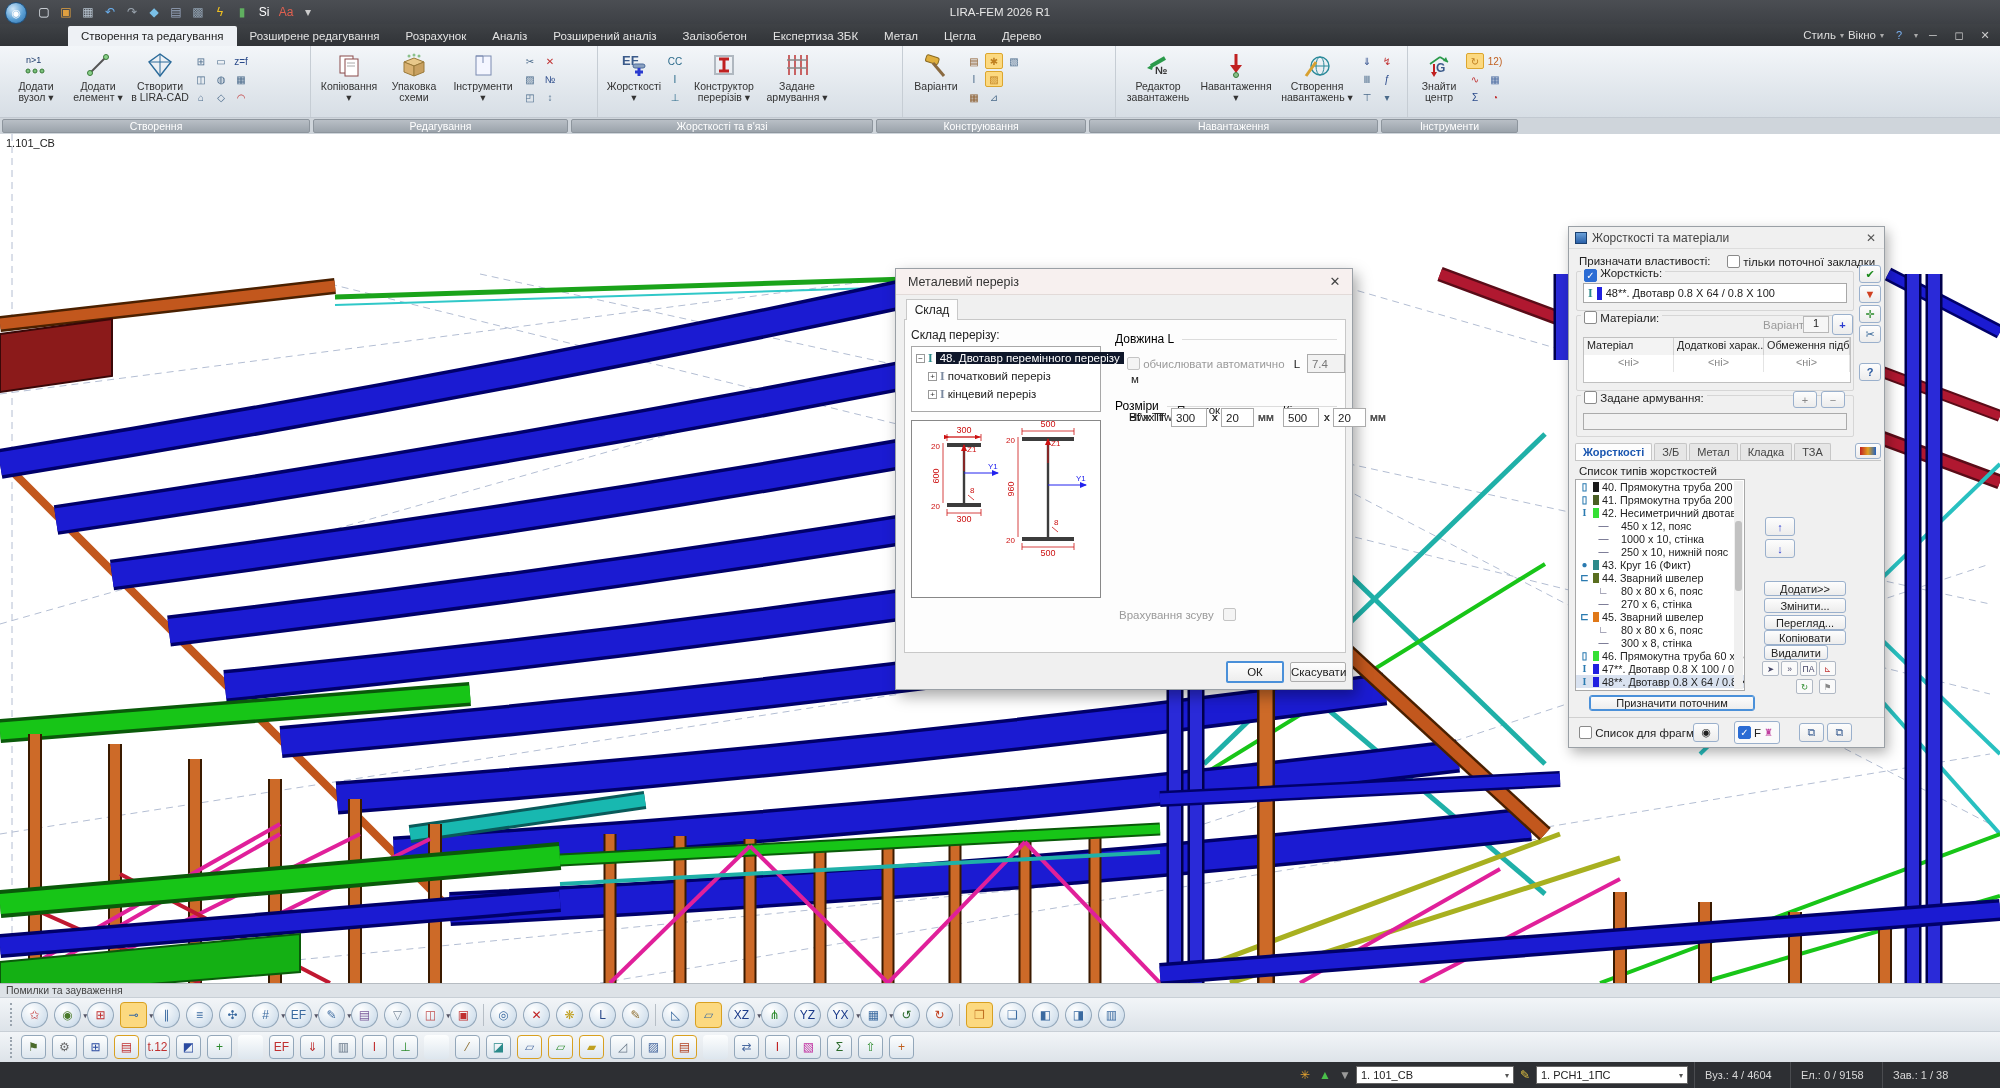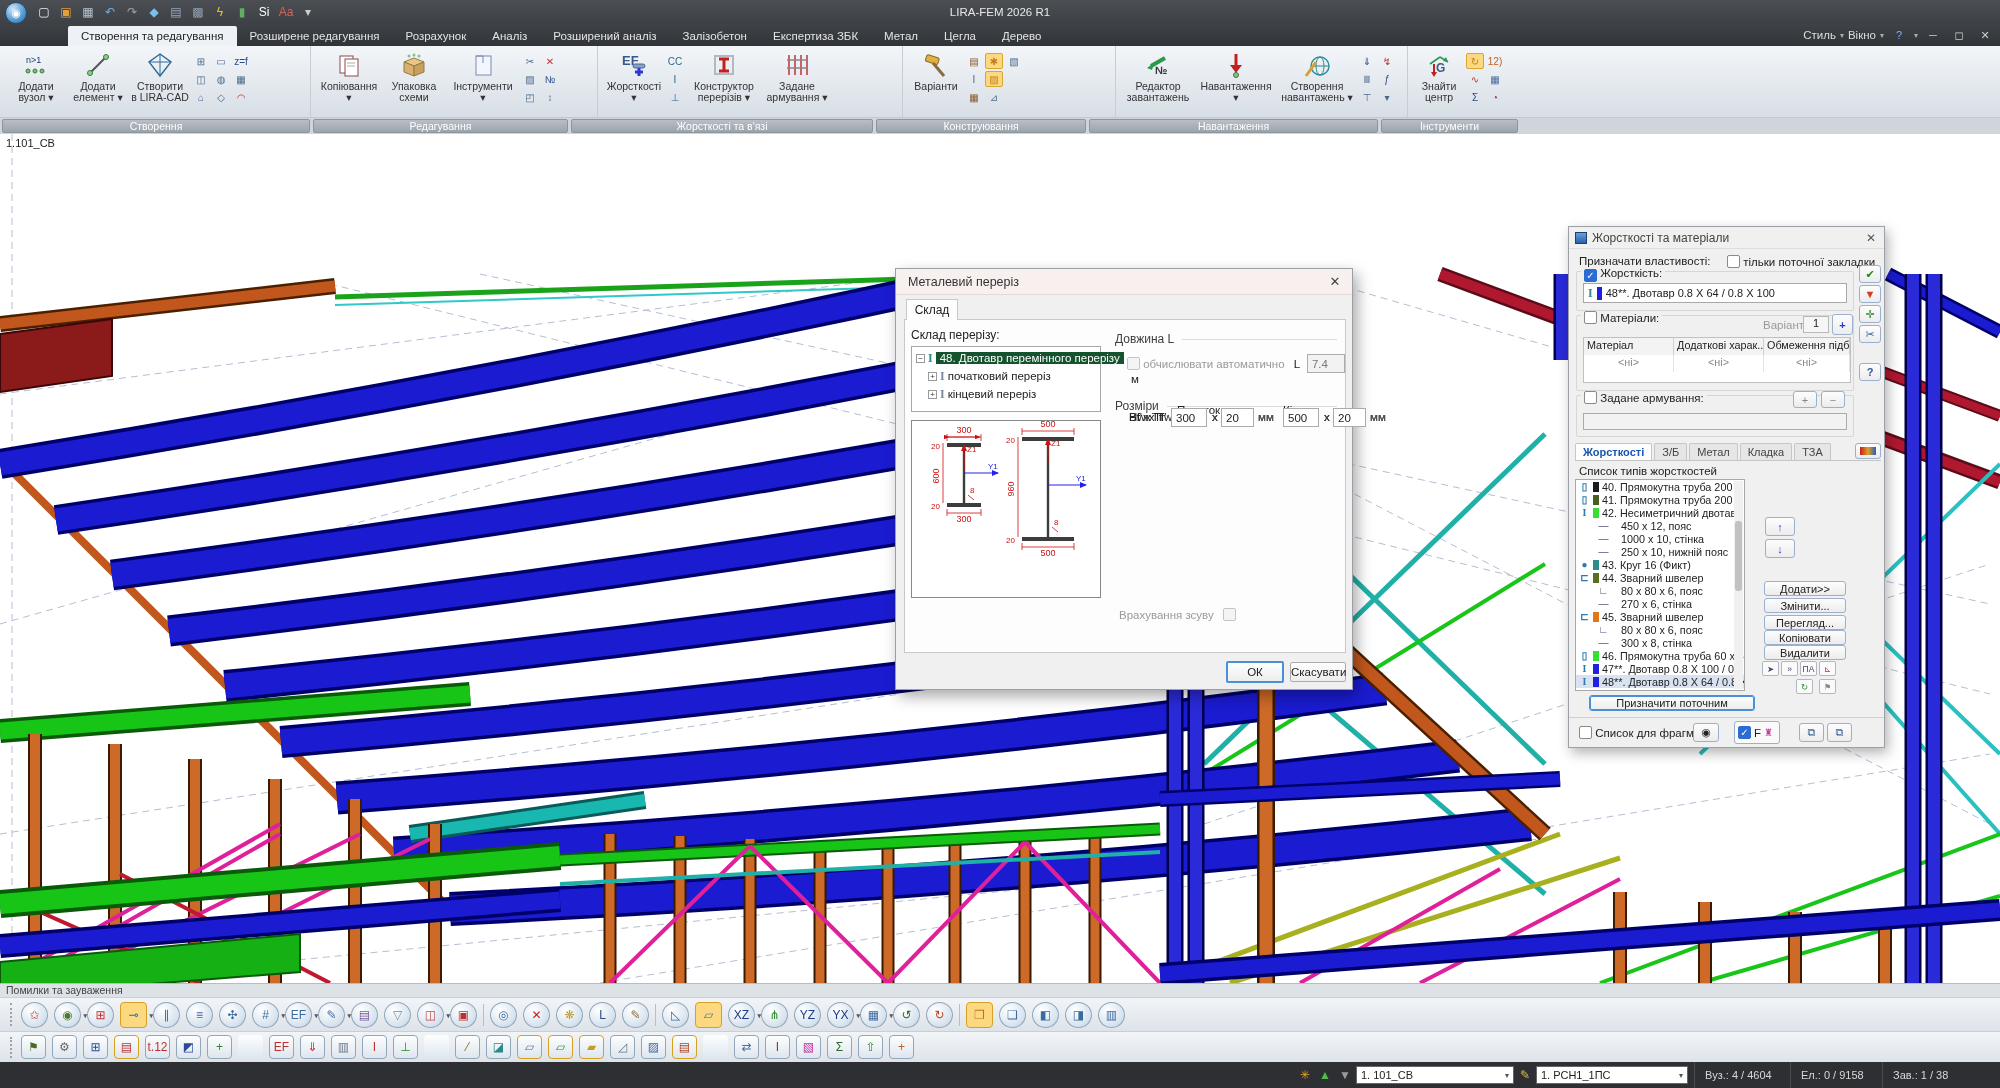--- a/index.html
+++ b/index.html
@@ -50,21 +50,21 @@
 
   
   #dlg { position:absolute; left:895px; top:268px; width:458px; height:422px; background:#f0f0f0;
          border:1px solid #9aa0a6; box-shadow:4px 6px 14px rgba(0,0,0,.35); font-size:12px; color:#222; }
   #dlg-title { height:26px; background:#f7f0ef; border-bottom:1px solid #e2dad8; display:flex; align-items:center;
                padding-left:12px; font-size:12.5px; color:#333; }
   #dlg-close { margin-left:auto; width:34px; height:26px; text-align:center; line-height:26px; font-size:13px; color:#444; }
   #dlg-tab { position:absolute; left:10px; top:30px; width:52px; height:21px; background:#fdfdfd;
              border:1px solid #c8c8c8; border-bottom:none; text-align:center; line-height:20px; font-size:12px; z-index:2; }
   #dlg-content { position:absolute; left:8px; top:50px; width:442px; height:334px; background:#fdfdfd; border:1px solid #c8c8c8; }
-  .dsep { position:absolute; display:flex; align-items:center; font-size:12px; color:#404040; }
+  .dsep { position:absolute; display:flex; align-items:center; font-size:12px; color:#000000; }
   .dsep .line { flex:1; height:1px; background:#dcdcdc; margin-left:8px; }
   .graytext { color:#9a9a9a; }
   .cb { display:inline-block; width:13px; height:13px; border:1px solid #8a8a8a; background:#fff; vertical-align:-2px;
         border-radius:2px; }
   .cb.checked { background:#2b6cd4; border-color:#2b6cd4; color:#fff; font-size:10px; line-height:12px; text-align:center; }
   .cb.dis { border-color:#c4c4c4; background:#f4f4f4; }
   input.fld { border:1px solid #ababab; background:#fff; font-family:"Liberation Sans",sans-serif;
               font-size:11.5px; color:#222; padding:0 4px; height:19px; }
   input.fld.dis { background:#f2f2f2; color:#777; }
   .srow { position:absolute; left:0; right:0; height:20px; font-size:11.5px; }
@@ -76,21 +76,21 @@
   .srow .p4 { left:218px; } .srow .u2 { position:absolute; left:255px; top:3px; color:#555; }
   .dbtn { position:absolute; background:linear-gradient(#fefefe,#ededed); border:1px solid #adadad; border-radius:2px;
           font-size:11.5px; text-align:center; color:#222; }
   .dbtn.default { border:2px solid #4a90d9; }
   
   #tree { position:absolute; left:12px; top:64px; width:186px; height:62px; background:#fff; border:1px solid #a8a8a8;
           font-size:11.5px; padding-top:2px; }
   .trow { height:18px; display:flex; align-items:center; gap:3px; padding-left:4px; white-space:nowrap; }
   .texp { width:9px; height:9px; border:1px solid #999; background:#fff; font-size:8px; line-height:7px; text-align:center; color:#333; flex:none; }
   .tico { font-family:"Liberation Serif",serif; font-weight:bold; font-size:12px; color:#7b8aa0; flex:none; }
-  .tsel { background:#14532d; color:#fff; padding:0 4px; }
+  .tsel { background:#0f172a; color:#fff; padding:0 4px; }
   #preview { position:absolute; left:12px; top:136px; width:186px; height:174px; background:#fff; border:1px solid #888; }
 
   
   #panel { position:absolute; left:1568px; top:226px; width:317px; height:522px; background:#f0f0f0;
            border:1px solid #9aa0a6; box-shadow:3px 5px 12px rgba(0,0,0,.3); font-size:11.5px; color:#222; }
   #panel-title { height:22px; display:flex; align-items:center; padding-left:6px; gap:5px; color:#444;
                  border-bottom:1px solid #ddd; font-size:12px; }
   #panel-close { margin-left:auto; width:26px; text-align:center; color:#555; }
   .gbx { position:absolute; border:1px solid #d6d6d6; border-radius:2px; }
   .pbtn { position:absolute; background:linear-gradient(#fdfdfd,#ececec); border:1px solid #9ab0cc; border-radius:3px;
@@ -1059,21 +1059,21 @@
       </div>
   </div>
 
   <button class="pbtn" style="left:196px; top:290px; width:30px; height:19px; color:#2a3ad0; font-weight:bold">↑</button>
   <button class="pbtn" style="left:196px; top:312px; width:30px; height:19px; color:#2a3ad0; font-weight:bold">↓</button>
 
   <button class="pbtn" style="left:195px; top:354px; width:82px; height:15px">Додати&gt;&gt;</button>
   <button class="pbtn" style="left:195px; top:371px; width:82px; height:15px">Змінити...</button>
   <button class="pbtn" style="left:195px; top:388px; width:82px; height:15px">Перегляд...</button>
   <button class="pbtn" style="left:195px; top:403px; width:82px; height:15px">Копіювати</button>
-  <button class="pbtn" style="left:195px; top:418px; width:82px; height:15px">Видалити</button>
+  <button class="pbtn" style="left:195px; top:418px; width:64px; height:15px">Видалити</button>
 
   <span class="mini" style="left:193px; top:434px">➤</span>
   <span class="mini" style="left:212px; top:434px">»</span>
   <span class="mini" style="left:231px; top:434px">ПА</span>
   <span class="mini" style="left:250px; top:434px; color:#c03030">⊾</span>
   <span class="mini" style="left:227px; top:452px; color:#2a8a2a">↻</span>
   <span class="mini" style="left:250px; top:452px; color:#888">⚑</span>
 
   <button class="pbtn blue" style="left:20px; top:468px; width:166px; height:16px">Призначити поточним</button>
 

